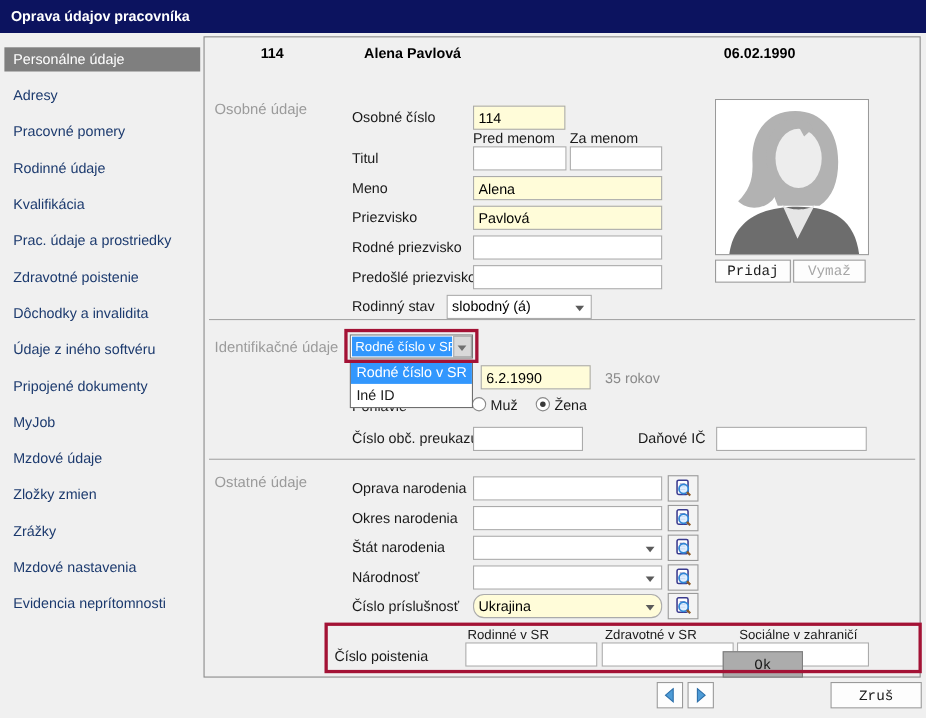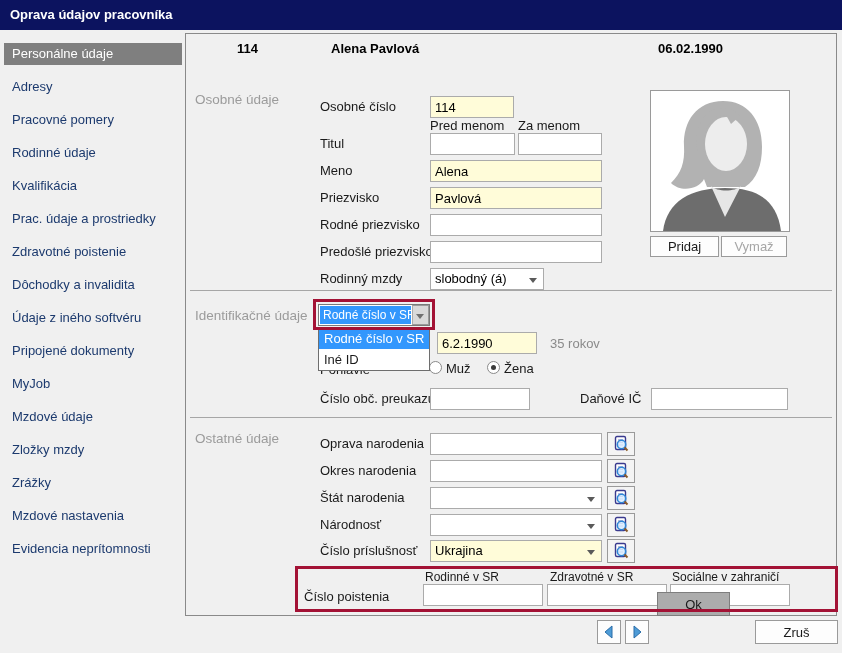--- a/index.html
+++ b/index.html
@@ -38,21 +38,21 @@
     position:absolute; height:22px; background:#ffffff;
     border:1px solid #ababab; font-family:"Liberation Sans",sans-serif;
     font-size:13px; color:#000; padding:1px 4px; outline:none;
   }
   .field.yellow { background:#fffcd9; }
   .combo {
     position:absolute; height:22px; background:#ffffff;
     border:1px solid #ababab; font-size:13px; color:#000;
     padding:2px 4px; cursor:default;
   }
-  .combo.yellow { background:#fffcd9; }
+  .combo.yellow { background:#fffcd9;border-radius:10px; }
   .carr {
     position:absolute; right:6px; top:9px; width:0; height:0;
     border-left:4px solid transparent; border-right:4px solid transparent;
     border-top:5px solid #5a5a5a;
   }
   
   .idcombo {
     position:absolute; left:318px; top:304px; width:112px; height:22px;
     background:#ffffff; border:1px solid #7a7a7a;
   }
@@ -80,21 +80,21 @@
     position:absolute; width:13px; height:13px; border-radius:50%;
     background:#ffffff; border:1px solid #8a8a8a;
   }
   .radio.checked::after {
     content:""; position:absolute; left:3px; top:3px; width:5px; height:5px;
     border-radius:50%; background:#3a3a3a;
   }
   
   .btn {
     position:absolute; background:#fdfdfd; border:1px solid #9a9a9a;
-    font-family:Liberation Sans, sans-serif; font-size:13px; color:#1a1a1a;
+    font-family:Liberation Mono, monospace; font-size:13px; color:#1a1a1a;
     text-align:center; cursor:default; display:flex; align-items:center; justify-content:center;
   }
   .btn.disabled { color:#a6a6a6; }
   .btn.okbtn { background:#acacac; border:1px solid #7e7e7e; }
   .accel::first-letter { text-decoration:underline; }
   .lookup {
     position:absolute; width:28px; height:24px; background:#f4f4f4;
     border:1px solid #9a9a9a; display:flex; align-items:center; justify-content:center;
     cursor:default;
   }
@@ -122,21 +122,21 @@
     <div class="side-item" style="top:109px">Pracovné pomery</div>
     <div class="side-item" style="top:142px">Rodinné údaje</div>
     <div class="side-item" style="top:175px">Kvalifikácia</div>
     <div class="side-item" style="top:208px">Prac. údaje a prostriedky</div>
     <div class="side-item" style="top:241px">Zdravotné poistenie</div>
     <div class="side-item" style="top:274px">Dôchodky a invalidita</div>
     <div class="side-item" style="top:307px">Údaje z iného softvéru</div>
     <div class="side-item" style="top:340px">Pripojené dokumenty</div>
     <div class="side-item" style="top:373px">MyJob</div>
     <div class="side-item" style="top:406px">Mzdové údaje</div>
-    <div class="side-item" style="top:439px">Zložky mzdy</div>
+    <div class="side-item" style="top:439px">Zložky zmien</div>
     <div class="side-item" style="top:472px">Zrážky</div>
     <div class="side-item" style="top:505px">Mzdové nastavenia</div>
     <div class="side-item" style="top:538px">Evidencia neprítomnosti</div>
   </div>
 
   <div class="panel"></div>
 
   <span class="abs hdr" style="left:237px; top:41px">114</span>
   <span class="abs hdr" style="left:331px; top:41px">Alena Pavlová</span>
   <span class="abs hdr" style="left:658px; top:41px">06.02.1990</span>
@@ -158,22 +158,22 @@
 
   <span class="abs lbl" style="left:320px; top:190px">Priezvisko</span>
   <input class="field yellow" style="left: 430px; top: 187px; width: 172px;" value="Pavlová">
 
   <span class="abs lbl" style="left:320px; top:217px">Rodné priezvisko</span>
   <input class="field" style="left: 430px; top: 214px; width: 172px;" value="">
 
   <span class="abs lbl" style="left:320px; top:244px">Predošlé priezvisko</span>
   <input class="field" style="left: 430px; top: 241px; width: 172px;" value="">
 
-  <span class="abs lbl" style="left:320px; top:271px">Rodinný mzdy</span>
-  <div class="combo" style="left:430px; top:268px; width:114px">
+  <span class="abs lbl" style="left:320px; top:271px">Rodinný stav</span>
+  <div class="combo" style="left:406px; top:268px; width:132px">
     <span>slobodný (á)</span>
     <span class="carr"></span>
   </div>
 
   <div class="photo">
     <svg width="138" height="140" viewBox="0 0 138 140">
       <rect width="138" height="140" fill="#ffffff"></rect>
       <path d="M72 10 C46 10 32 30 33 55 C34 72 30 82 20 92 C30 102 48 98 53 88 L56 96 L94 96 C106 88 111 74 111 56 C111 28 96 10 72 10 Z" fill="#b2b2b2"></path>
       <ellipse cx="75" cy="53" rx="21" ry="27" fill="#ededed"></ellipse>
       <path d="M75 24 C58 24 51 40 53 62 L47 62 C43 44 48 29 58 21 C67 15 82 16 89 25 L80 33 Z" fill="#b2b2b2"></path>

